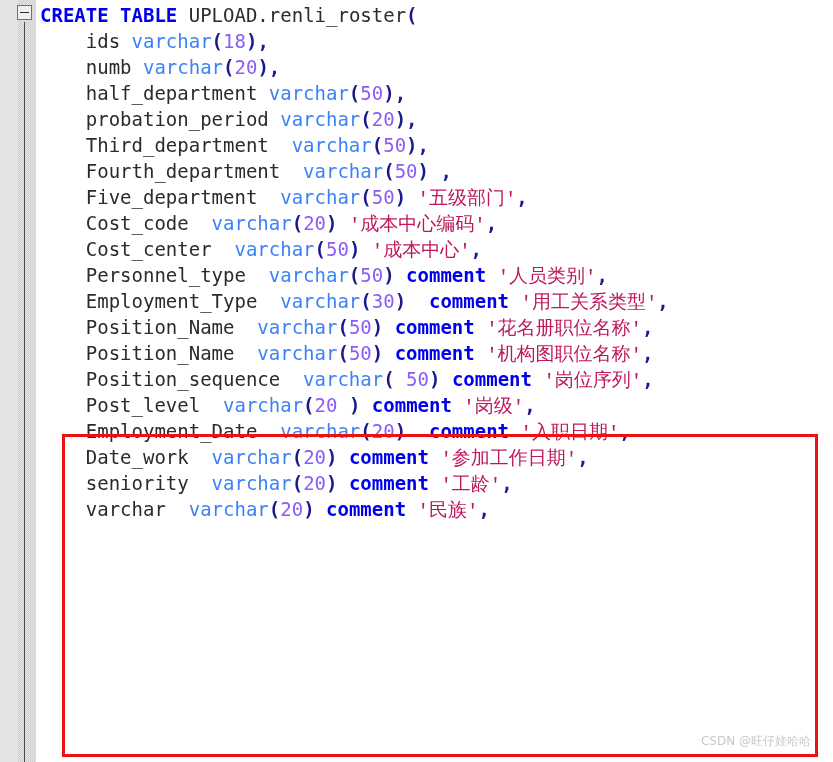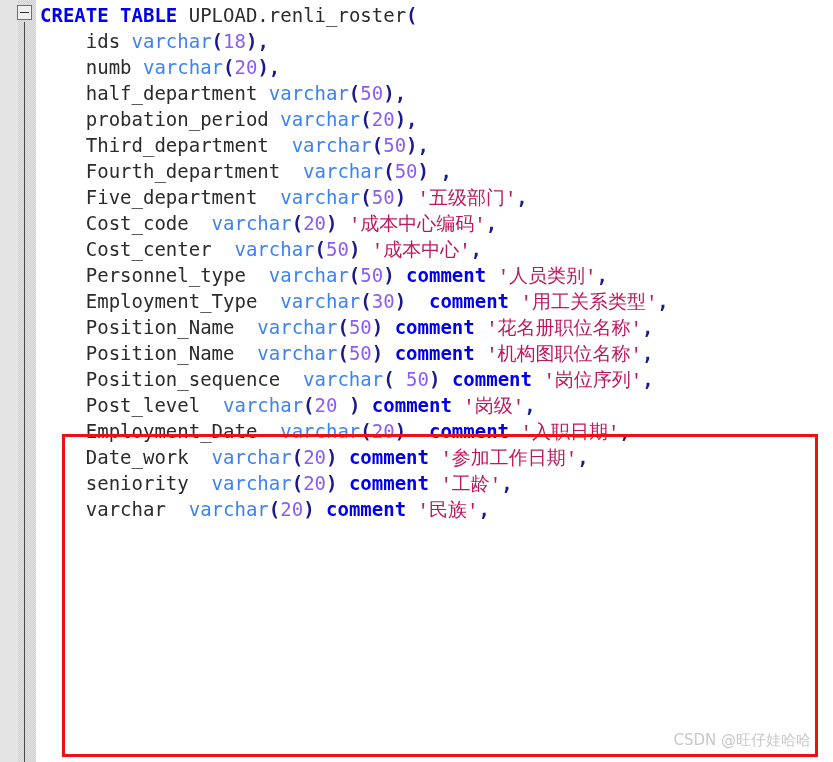--- a/index.html
+++ b/index.html
@@ -89,21 +89,21 @@
     width: 756px; height: 323px;
     border: 3px solid #ee1111;
     pointer-events: none;
   }
 
   
   #watermark {
     position: absolute;
     right: 22px; bottom: 12px;
     font-family: "DejaVu Sans", "Liberation Sans", sans-serif;
-    font-size: 15px;
+    font-size: 12px;
     color: #c8c8c8;
     white-space: nowrap;
   }
 
   
   #toprule {
     position: absolute;
     left: 36px; top: 0;
     width: 797px; height: 2px;
     background: transparent;

